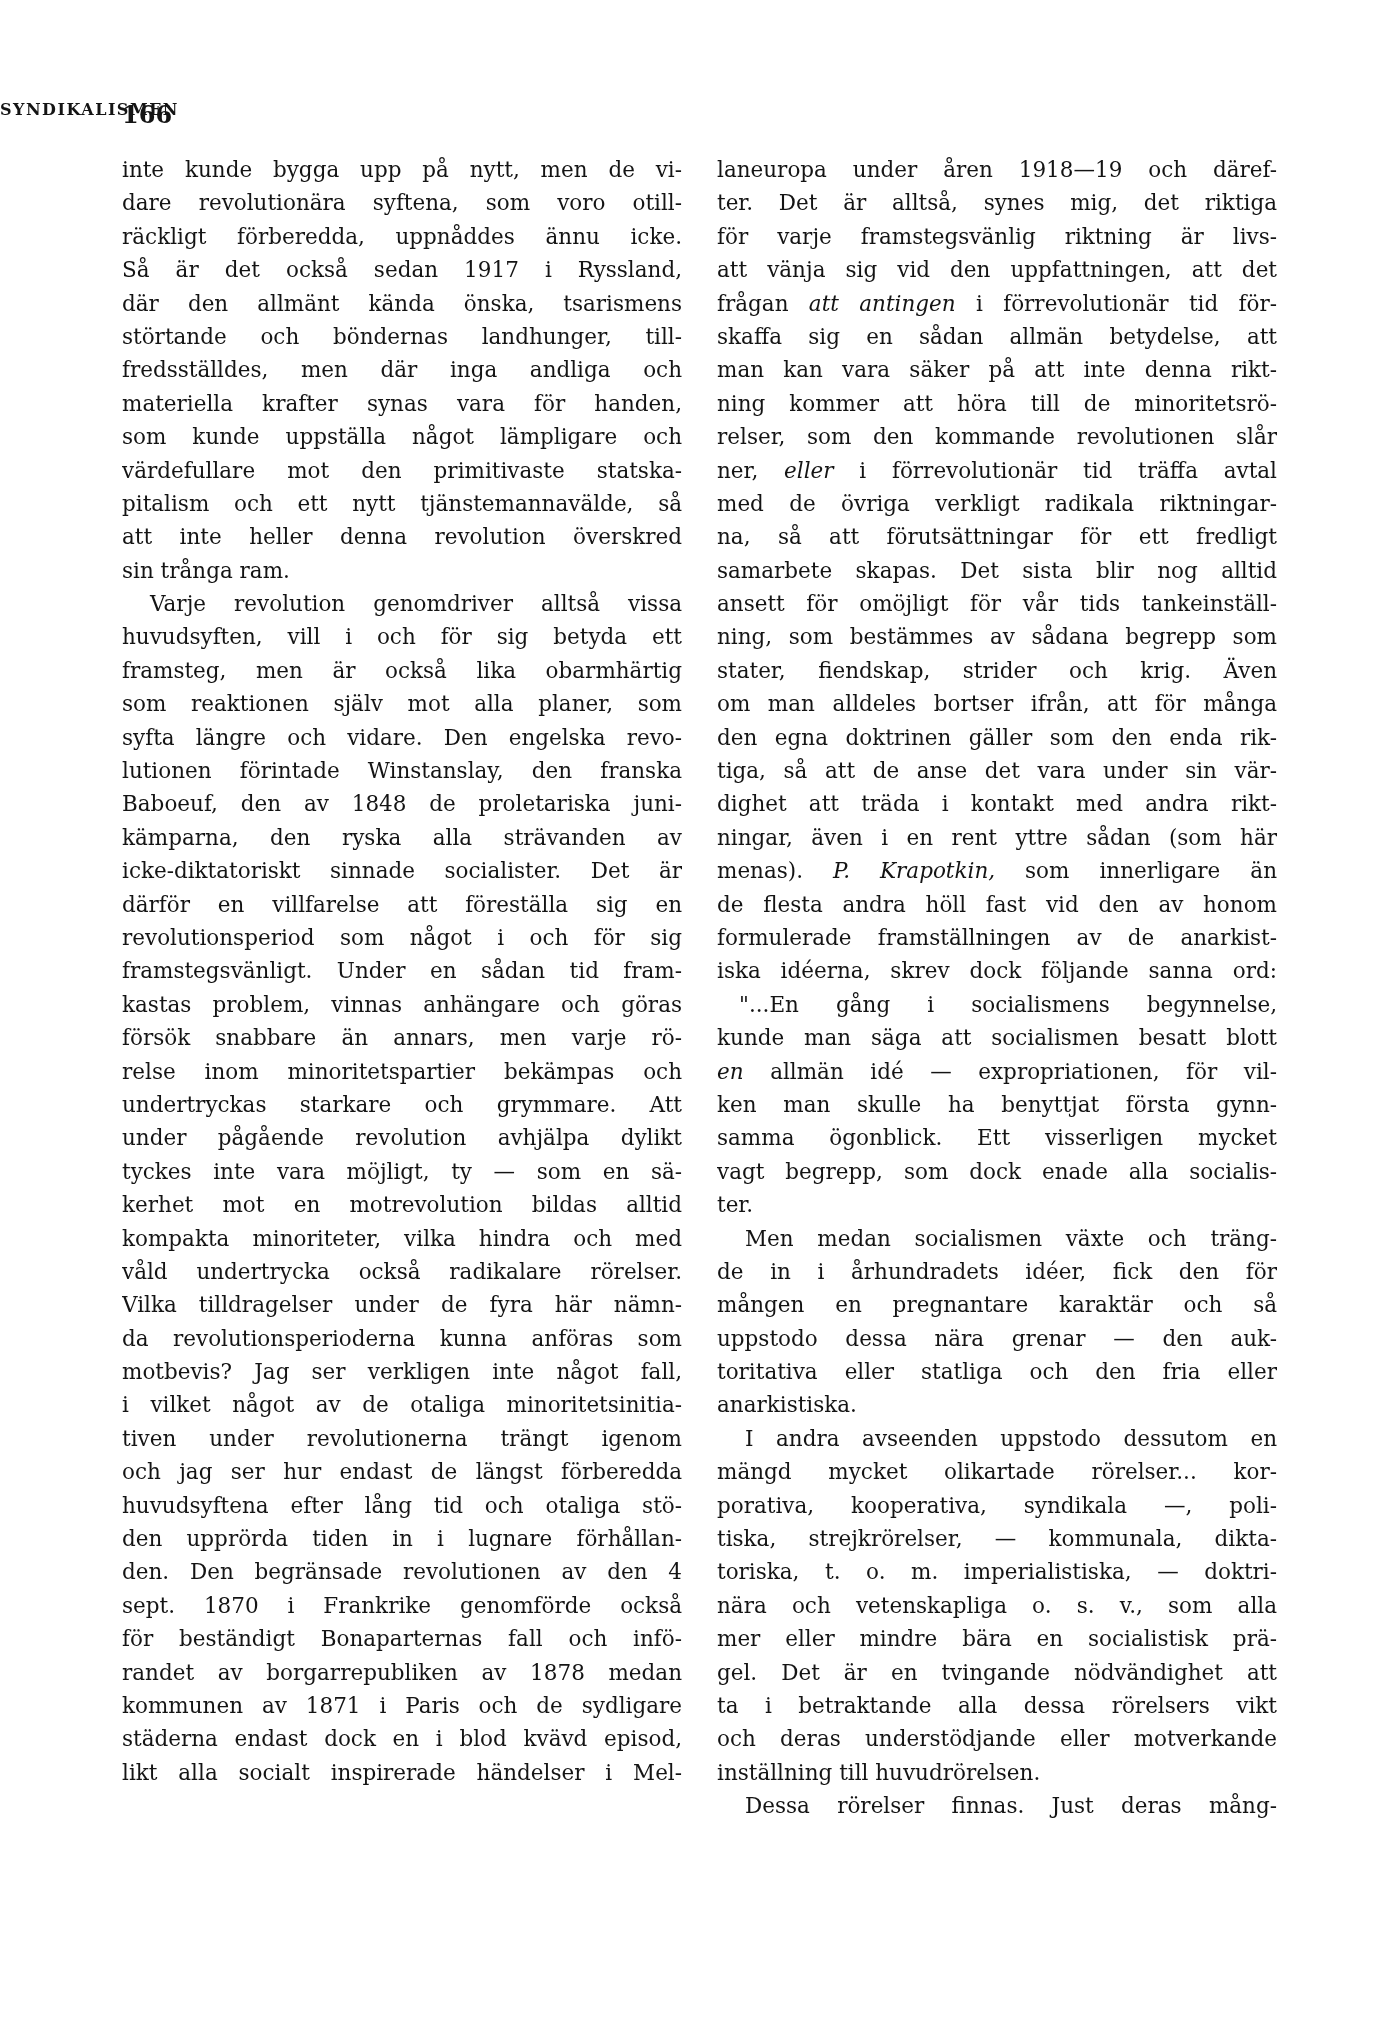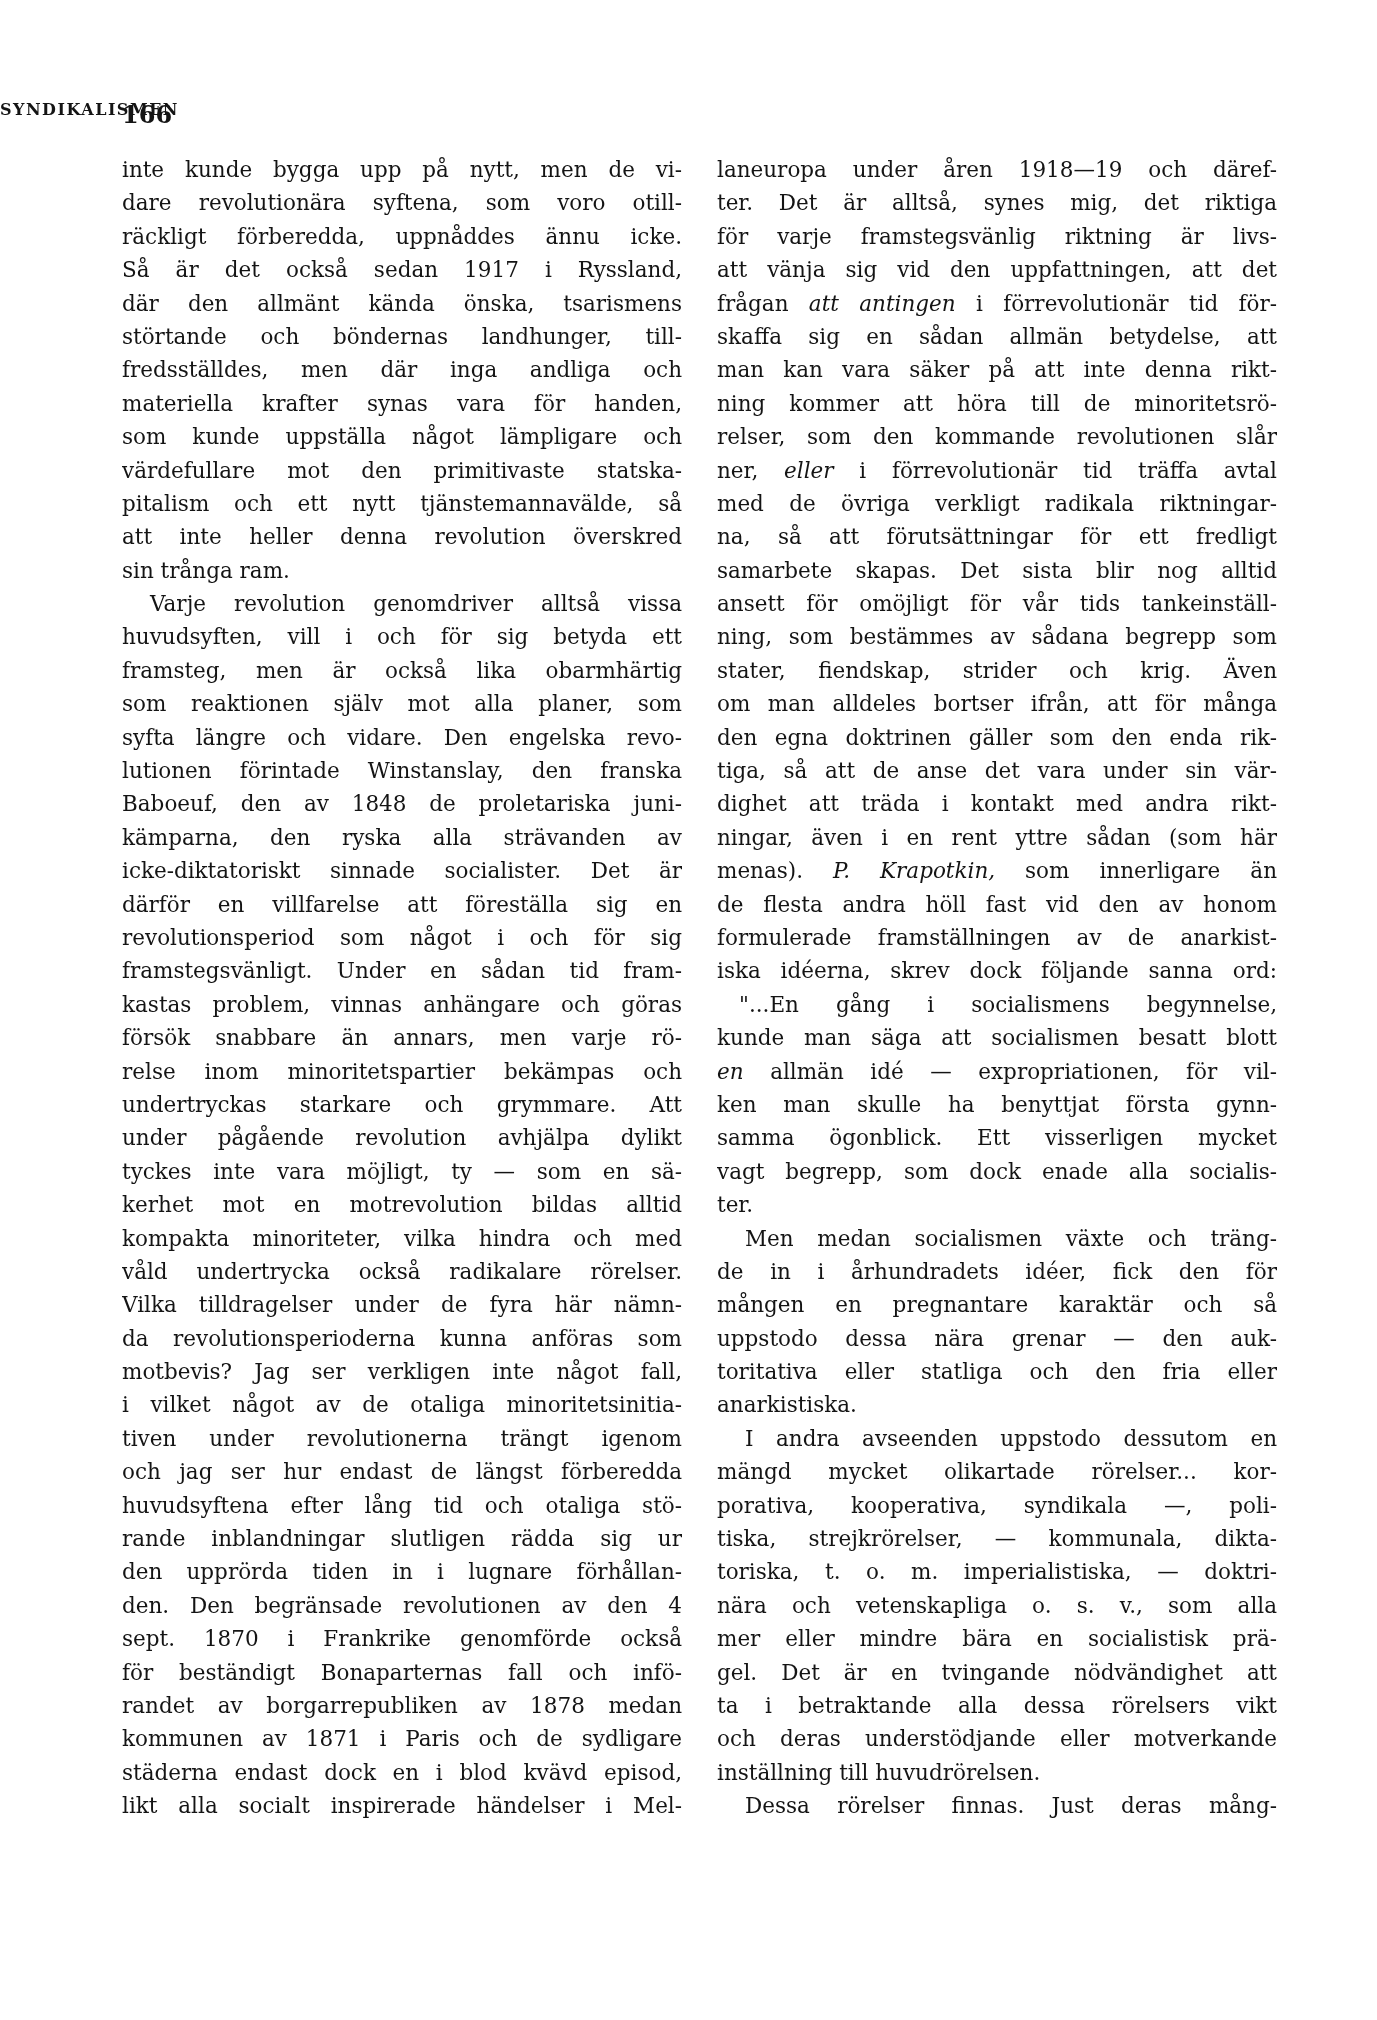--- a/index.html
+++ b/index.html
@@ -59,21 +59,20 @@
   <div class="line">kerhet mot en motrevolution bildas alltid</div>
   <div class="line">kompakta minoriteter, vilka hindra och med</div>
   <div class="line">våld undertrycka också radikalare rörelser.</div>
   <div class="line">Vilka tilldragelser under de fyra här nämn-</div>
   <div class="line">da revolutionsperioderna kunna anföras som</div>
   <div class="line">motbevis? Jag ser verkligen inte något fall,</div>
   <div class="line">i vilket något av de otaliga minoritetsinitia-</div>
   <div class="line">tiven under revolutionerna trängt igenom</div>
   <div class="line">och jag ser hur endast de längst förberedda</div>
   <div class="line">huvudsyftena efter lång tid och otaliga stö-</div>
-  <div class="line">rande inblandningar slutligen rädda sig ur</div>
   <div class="line">den upprörda tiden in i lugnare förhållan-</div>
   <div class="line">den. Den begränsade revolutionen av den 4</div>
   <div class="line">sept. 1870 i Frankrike genomförde också</div>
   <div class="line">för beständigt Bonaparternas fall och infö-</div>
   <div class="line">randet av borgarrepubliken av 1878 medan</div>
   <div class="line">kommunen av 1871 i Paris och de sydligare</div>
   <div class="line">städerna endast dock en i blod kvävd episod,</div>
   <div class="line">likt alla socialt inspirerade händelser i Mel-</div>
 </div>
 

